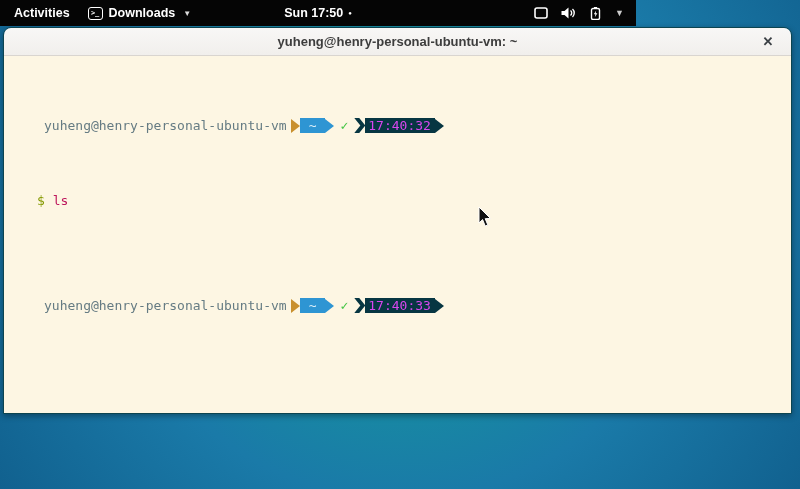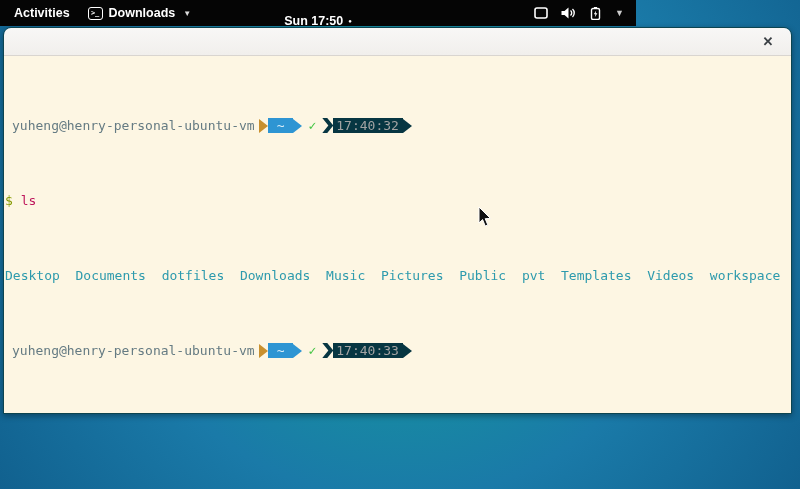--- a/index.html
+++ b/index.html
@@ -30,21 +30,21 @@
   .app-menu { display: flex; align-items: center; gap: 6px; }
   .term-icon {
     width: 15px; height: 13px;
     border: 1px solid #fff; border-radius: 3px;
     color: #fff; font-size: 7px; line-height: 11px;
     font-family: "DejaVu Sans Mono", monospace;
     text-align: center; font-weight: 700;
   }
   .drop-arrow { font-size: 8px; color: #ddd; margin-left: 2px; }
   .topbar .center {
-    position: absolute; left: 0; right: 0; top: 8px; height: 26px;
+    position: absolute; left: 0; right: 0; top: 0; height: 26px;
     display: flex; align-items: center; justify-content: center; gap: 5px;
     pointer-events: none;
   }
   .clock-dot { font-size: 6px; color: #fff; }
   .topbar .right {
     margin-left: auto; display: flex; align-items: center; gap: 13px; padding-right: 12px;
   }
   .sysicon { display: flex; align-items: center; }
   .chev { font-size: 9px; color: #ccc; }
 
@@ -80,21 +80,21 @@
   .terminal {
     flex: 1;
     background: #fdf6e3;
     font-family: "DejaVu Sans Mono", monospace;
     font-size: 13px; line-height: 15px;
     color: #657b83;
     padding: 2px 0 0 1px;
     white-space: pre;
     cursor: text;
   }
-  .tline { height: 15px; display: flex; align-items: flex-start; }
+  .tline { height: 15px; display: flex; align-items: flex-start; margin-left: 32px; }
   .prompt-line { padding-left: 7px; }
 
   .userhost { color: #657b83; }
   .gap4 { width: 4px; } .gap6 { width: 6px; }
 
   .tri {
     width: 0; height: 0; align-self: center;
     border-top: 7.5px solid transparent;
     border-bottom: 7.5px solid transparent;
   }
@@ -103,21 +103,21 @@
   .tri-dark   { border-left: 9px solid #073642; }
   .seg-blue {
     background: #2e95d3; color: #d9edf9;
     padding: 0 9px; line-height: 15px;
   }
   .chevcap {
     width: 11px; background: #073642; align-self: stretch;
     clip-path: polygon(0 0, 45% 0, 100% 50%, 45% 100%, 0 100%, 55% 50%);
   }
   .seg-dark {
-    background: #073642; color: #a3a3a3;
+    background: #073642; color: #d946ef;
     padding: 0 4px 0 3px; line-height: 15px;
   }
   .checkmark { color: #44c544; font-weight: 700; line-height: 15px; }
 
   .sym { color: #859900; }
   .cmd { color: #be185d; }
   .dirs-line { color: #2d9aad; }
   .dir + .dir { margin-left: 15.7px; }
 
   
@@ -160,20 +160,21 @@
         <rect x="5" y="0" width="3" height="1.5" fill="#fff"></rect>
         <path d="M7.2 3.5 L4.8 7.2 H6.4 L5.8 10.2 L8.4 6.3 H6.7 Z" fill="#fff"></path>
       </svg>
     </span>
     <span class="chev">▼</span>
   </div>
 </div>
 
 <div class="window">
   <div class="titlebar">
+    <span class="title">yuheng@henry-personal-ubuntu-vm: ~</span>
     <span class="close-btn">✕</span>
   </div>
 
   <div class="terminal">
 
     
     <div class="tline prompt-line">
       <span class="userhost">yuheng@henry-personal-ubuntu-vm</span>
       <span class="gap4"></span>
       <span class="tri tri-orange"></span>
@@ -185,33 +186,20 @@
       <span class="chevcap"></span>
       <span class="seg-dark">17:40:32</span>
       <span class="tri tri-dark"></span>
     </div>
 
     
     <div class="tline"><span class="sym">$</span><span> </span><span class="cmd">ls</span>
     </div>
 
     
-    <div class="tline dirs-line">
-      <span class="dir">Desktop</span>
-      <span class="dir">Documents</span>
-      <span class="dir">dotfiles</span>
-      <span class="dir">Downloads</span>
-      <span class="dir">Music</span>
-      <span class="dir">Pictures</span>
-      <span class="dir">Public</span>
-      <span class="dir">pvt</span>
-      <span class="dir">Templates</span>
-      <span class="dir">Videos</span>
-      <span class="dir">workspace</span>
-    </div>
 
     
     <div class="tline prompt-line">
       <span class="userhost">yuheng@henry-personal-ubuntu-vm</span>
       <span class="gap4"></span>
       <span class="tri tri-orange"></span>
       <span class="seg-blue">~</span>
       <span class="tri tri-blue"></span>
       <span class="gap6"></span>
       <span class="checkmark">✓</span>

